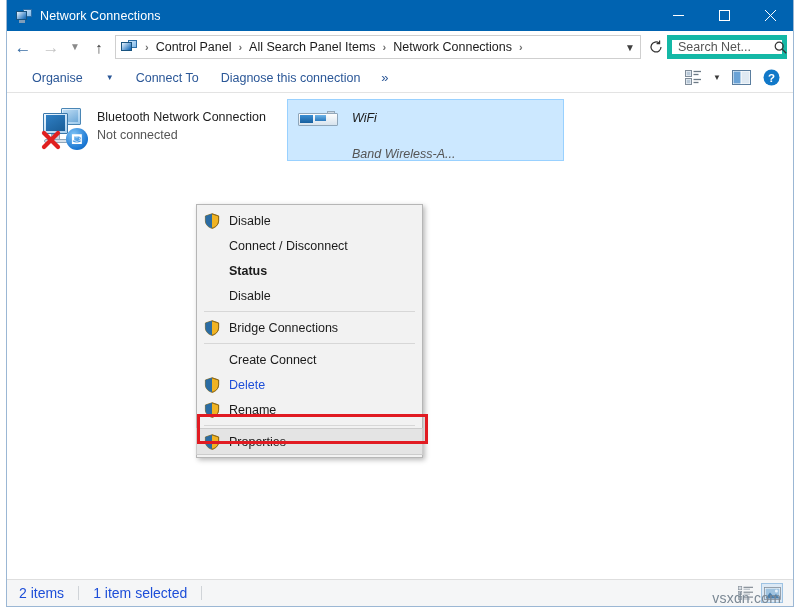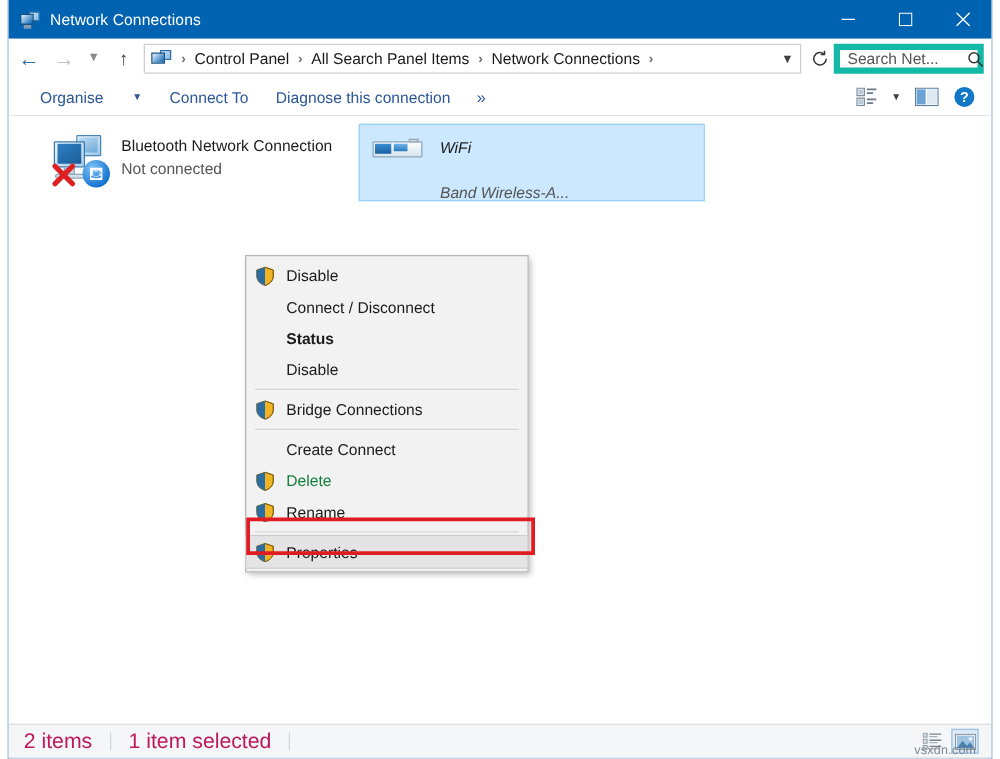--- a/index.html
+++ b/index.html
@@ -331,21 +331,21 @@
     height: 25px;
     display: flex;
     align-items: center;
     padding-left: 7px;
     font-size: 12.5px;
     color: #1b1b1b;
     white-space: nowrap;
     position: relative;
   }
   .ctx-item.bold { font-weight: bold; }
-  .ctx-item.disabled { color: #15803d; }
+  .ctx-item.disabled { color: #1d4ed8; }
   .ctx-shield {
     width: 16px; height: 16px;
     flex: none;
     margin-right: 9px;
   }
   .ctx-noicon { width: 16px; margin-right: 9px; flex: none; }
   .ctx-sep {
     height: 1px;
     background: #d7d7d7;
     margin: 3px 7px 3px 7px;
@@ -368,21 +368,21 @@
     height: 27px;
     background: #f5f6f7;
     border-top: 1px solid #dedede;
     display: flex;
     align-items: center;
     flex: none;
     padding-left: 12px;
     position: relative;
   }
   .status-text {
-    font-size: 17px; color: #be185d;
+    font-size: 14px; color: #1d4ed8;
     white-space: nowrap;
   }
   .status-div {
     width: 1px; height: 14px;
     background: #d0d4d8;
     margin: 0 14px;
   }
   #status-right {
     margin-left: auto;
     display: flex; align-items: center;
@@ -391,21 +391,21 @@
     position: relative;
   }
   .view-btn {
     width: 22px; height: 20px;
     display: flex; align-items: center; justify-content: center;
   }
   .view-btn.active { background: #dce9f5; border: 1px solid #9ec3e3; }
   #watermark {
     position: absolute;
     right: 12px; bottom: 0px;
-    font-size: 10px;
+    font-size: 14px;
     color: #7b8894;
     letter-spacing: .2px;
     z-index: 5;
   }
 </style>
 </head>
 <body>
 
 <div id="desktop">
 

